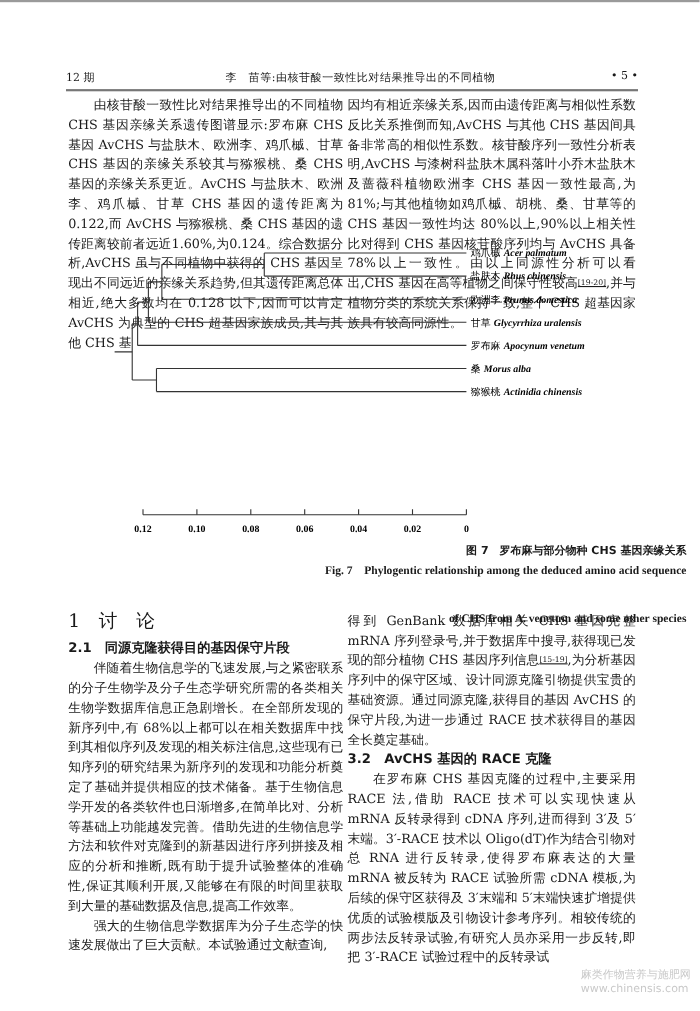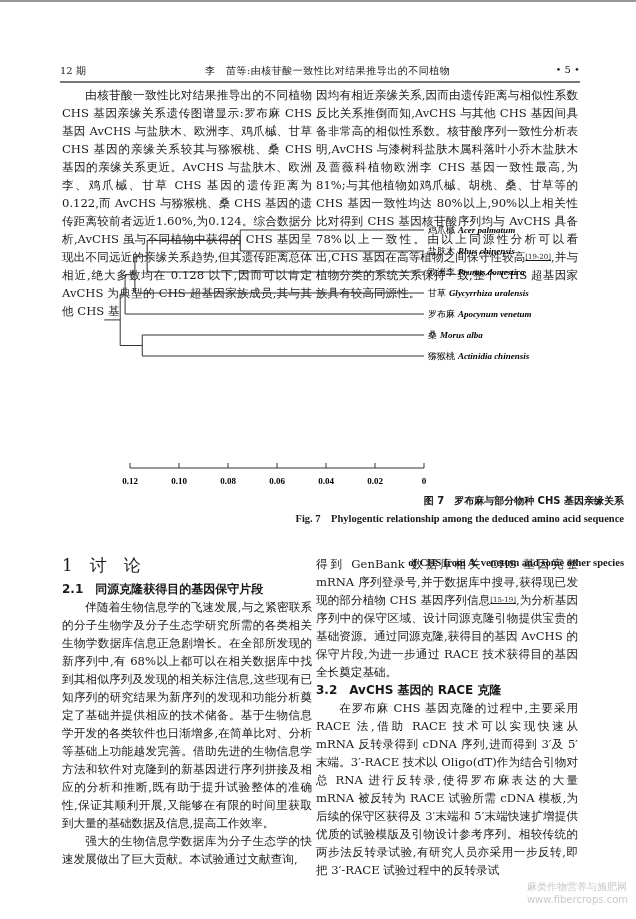--- a/index.html
+++ b/index.html
@@ -104,14 +104,14 @@
 </div>
 
 <div class="col c2" style="top:555px;">
   <p><span>得到 GenBank 数据库相关 CHS 基因完整 mRNA 序列登录号,并于数据库中搜寻,获得现已发现的部分植物 CHS 基因序列信息</span><span class="sup">[15-19]</span><span>,为分析基因序列中的保守区域、设计同源克隆引物提供宝贵的基础资源。通过同源克隆,获得目的基因 AvCHS 的保守片段,为进一步通过 RACE 技术获得目的基因全长奠定基础。</span></p>
   <p class="h3">3.2　AvCHS 基因的 RACE 克隆</p>
   <p class="indent">在罗布麻 CHS 基因克隆的过程中,主要采用 RACE 法,借助 RACE 技术可以实现快速从 mRNA 反转录得到 cDNA 序列,进而得到 3′及 5′末端。3′-RACE 技术以 Oligo(dT)作为结合引物对总 RNA 进行反转录,使得罗布麻表达的大量 mRNA 被反转为 RACE 试验所需 cDNA 模板,为后续的保守区获得及 3′末端和 5′末端快速扩增提供优质的试验模版及引物设计参考序列。相较传统的两步法反转录试验,有研究人员亦采用一步反转,即把 3′-RACE 试验过程中的反转录试</p>
 </div>
 
 <div class="wm">
   <div>麻类作物营养与施肥网</div>
-  <div>www.fibercrops.com</div>
+  <div>www.chinensis.com</div>
 </div>
 
 </body></html>

